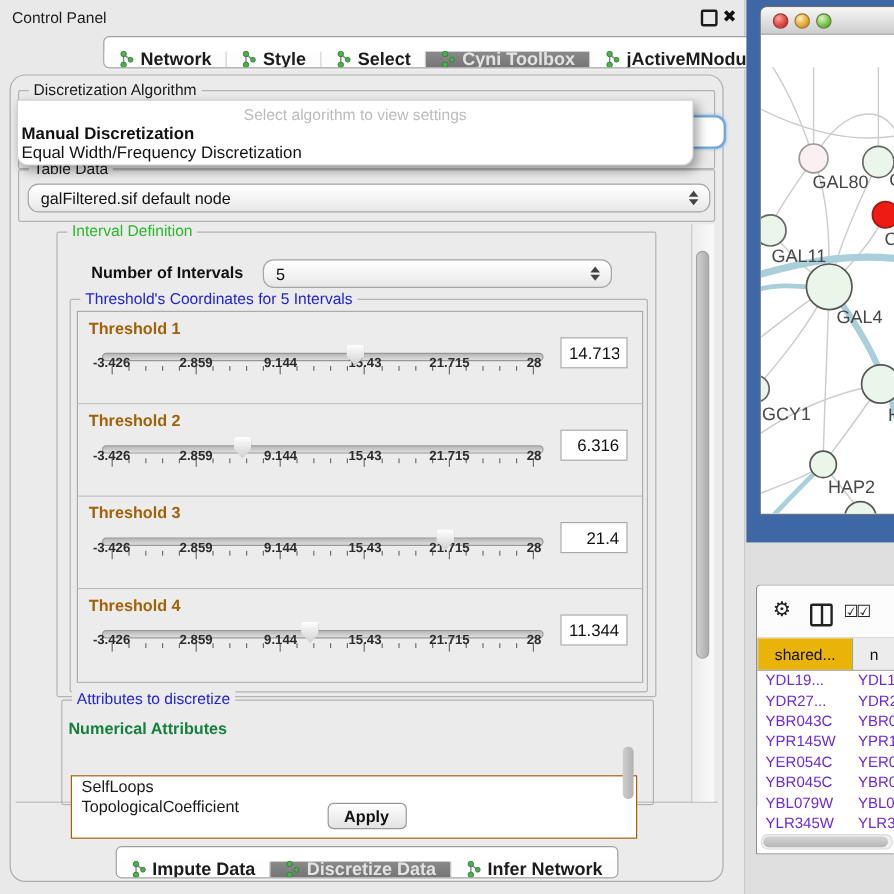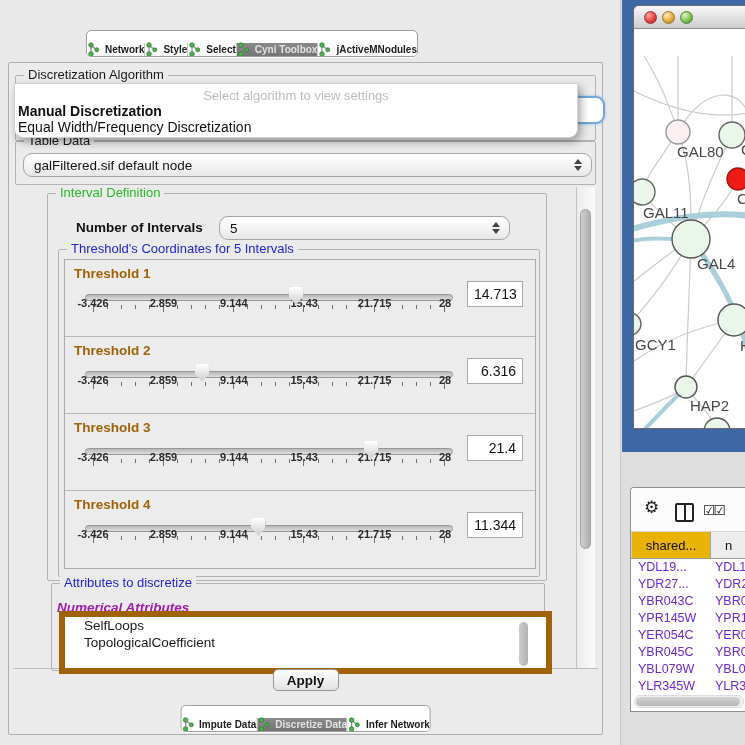--- a/index.html
+++ b/index.html
@@ -7,28 +7,28 @@
 
   
   .control-panel{position:absolute;left:0;top:0;width:620px;height:745px;background:#e9e9e9;border-right:1px solid #c9c9c9;}
   .cp-titlebar{position:absolute;left:0;top:0;width:100%;height:28px;}
   .cp-title{position:absolute;left:10px;top:7px;font-size:13px;color:#1d1d1d;}
   .float-btn{position:absolute;left:584px;top:8px;width:10px;height:10px;border:2px solid #1a1a1a;border-radius:2px;background:transparent;}
   .close-btn{position:absolute;left:602px;top:5px;font-size:14px;font-weight:bold;color:#111;}
 
   
   .seg-tabs{position:absolute;display:flex;height:25px;border:1px solid #9f9f9f;border-radius:5px;background:#fff;overflow:hidden;box-shadow:0 1px 0 rgba(255,255,255,.7);}
-  .seg{display:flex;align-items:center;gap:5px;padding:0 0;font-size:10px;font-weight:600;color:#1c1c1c;background:#fdfdfd;border:none;border-right:1px solid #c9c9c9;cursor:default;white-space:nowrap;margin-top:12px;}
+  .seg{display:flex;align-items:center;gap:5px;padding:0 12px;font-size:15px;font-weight:600;color:#1c1c1c;background:#fdfdfd;border:none;border-right:1px solid #c9c9c9;cursor:default;white-space:nowrap;margin-top:12px;}
   .seg:last-child{border-right:none;}
   .seg.sel{background:linear-gradient(#8a8a8a,#757575);color:#e3e3e3;}
   .top-tabs{left:86px;top:30px;}
   .net-glyph{display:inline-flex;width:13px;height:15px;}
 
   
-  .content-panel{position:absolute;left:8px;top:62px;width:593px;height:671px;border:1px solid #aeaeae;border-radius:2px;background:#ebebeb;}
+  .content-panel{position:absolute;left:8px;top:62px;width:593px;height:671px;border:1px solid #aeaeae;border-radius:13px;background:#ebebeb;}
   .group{position:absolute;border:1px solid #b3b3b3;border-radius:2px;}
   .gtitle{position:absolute;top:-9px;left:8px;background:#ebebeb;padding:0 4px;font-size:13px;white-space:nowrap;}
   .g-black{color:#1a1a1a;}
   .g-green{color:#28b828;}
   .g-blue{color:#2323d6;}
 
   
   .algo-popup{position:absolute;left:5px;top:20px;width:562px;height:53px;background:#fff;border:1px solid #d2d2d2;border-radius:0 0 9px 9px;box-shadow:3px 4px 9px rgba(0,0,0,.35);z-index:20;}
   .algo-hint{position:absolute;left:0;right:0;top:4px;text-align:center;font-size:13px;color:#bcbcbc;}
   .algo-opt{position:absolute;left:3px;font-size:14px;color:#111;white-space:nowrap;}
@@ -54,22 +54,22 @@
   .slider-inner{position:absolute;left:8px;right:8px;top:0;bottom:0;}
   .thumb{position:absolute;top:1px;width:15px;height:18px;transform:translateX(-50%);background:linear-gradient(#ffffff,#cfcfcf);clip-path:polygon(12% 0,88% 0,100% 12%,100% 52%,50% 100%,0 52%,0 12%);filter:drop-shadow(0 1px 1px rgba(0,0,0,.45));}
   .ticks{position:absolute;left:0;right:0;top:19px;height:8px;display:flex;justify-content:space-between;}
   .tick{width:1px;height:4px;background:#6e6e6e;}
   .tick.major{height:7px;}
   .ticklabels{position:absolute;left:0;right:0;top:11px;height:13px;}
   .ticklabel{position:absolute;transform:translateX(-50%);font-size:11px;font-weight:bold;color:#2c2c2c;white-space:nowrap;}
   .th-value{position:absolute;left:402px;top:21px;width:56px;height:26px;border:1px solid #a9a9a9;background:#fff;font-size:14px;text-align:right;padding:0 6px;box-sizing:border-box;font-family:"Liberation Sans","DejaVu Sans",sans-serif;color:#111;}
 
   
-  .attr-title{position:absolute;left:48px;top:537px;font-size:13.5px;font-weight:bold;color:#a21caf;font-style:italic;}
-  .attr-list{position:absolute;left:50px;top:548px;width:470px;height:51px;background:#fff;border:6px solid #a16207;overflow:hidden;padding-left:11px;}
+  .attr-title{position:absolute;left:48px;top:537px;font-size:13.5px;font-weight:bold;color:#15803d;}
+  .attr-list{position:absolute;left:50px;top:583px;width:470px;height:51px;background:#fff;border:1px solid #a16207;overflow:hidden;}
   .attr-item{font-size:13.5px;color:#1a1a1a;padding:1px 0 1px 8px;white-space:nowrap;}
   .attr-vsb{position:absolute;right:1px;top:3px;width:9px;height:44px;border-radius:5px;background:linear-gradient(to right,#cdcdcd,#b2b2b2);}
 
   
   .viewport-rline{position:absolute;left:567px;top:124px;width:1px;height:482px;background:#c3c3c3;}
   .viewport-bline{position:absolute;left:4px;top:605px;width:585px;height:1px;background:#bdbdbd;}
   .main-vsb{position:absolute;left:568px;top:124px;width:18px;height:481px;background:linear-gradient(to right,#ececec,#fafafa);}
   .main-vsb .vthumb{position:absolute;left:3px;top:22px;width:11px;height:340px;border-radius:6px;background:linear-gradient(to right,#cfcfcf,#aeaeae);border:1px solid #a2a2a2;box-sizing:border-box;}
 
   .apply-btn{position:absolute;left:50%;top:606px;transform:translateX(-50%);width:66px;height:22px;border:1px solid #979797;border-radius:5px;background:linear-gradient(#fefefe,#e3e3e3);font-size:13.5px;font-weight:600;color:#111;display:flex;align-items:center;justify-content:center;}
@@ -107,20 +107,25 @@
   .tw-hsb .hthumb{position:absolute;left:1px;top:1px;bottom:1px;width:96%;border-radius:5px;background:linear-gradient(#d4d4d4,#b6b6b6);}
 
   svg text{font-family:"Liberation Sans","DejaVu Sans",sans-serif;}
 </style>
 </head>
 <body>
 
 <div class="screen">
 
   <section class="control-panel">
+    <div class="cp-titlebar">
+      <span class="cp-title">Control Panel</span>
+      <span class="float-btn"></span>
+      <span class="close-btn">✖</span>
+    </div>
 
     <nav class="seg-tabs top-tabs">
         <button class="seg">
     <span class="net-glyph">
       <svg width="13" height="15" viewBox="0 0 13 15">
         <line x1="4" y1="3.5" x2="4" y2="11.5" stroke="#8a8a8a" stroke-width="1.2"></line>
         <line x1="4" y1="3.5" x2="9.5" y2="7.5" stroke="#8a8a8a" stroke-width="1.2"></line>
         <circle cx="4" cy="3" r="2.3" fill="#4caf50" stroke="#2e7d32" stroke-width=".7"></circle>
         <circle cx="4" cy="12" r="2.3" fill="#4caf50" stroke="#2e7d32" stroke-width=".7"></circle>
         <circle cx="9.8" cy="7.8" r="2" fill="#4caf50" stroke="#2e7d32" stroke-width=".7"></circle>

